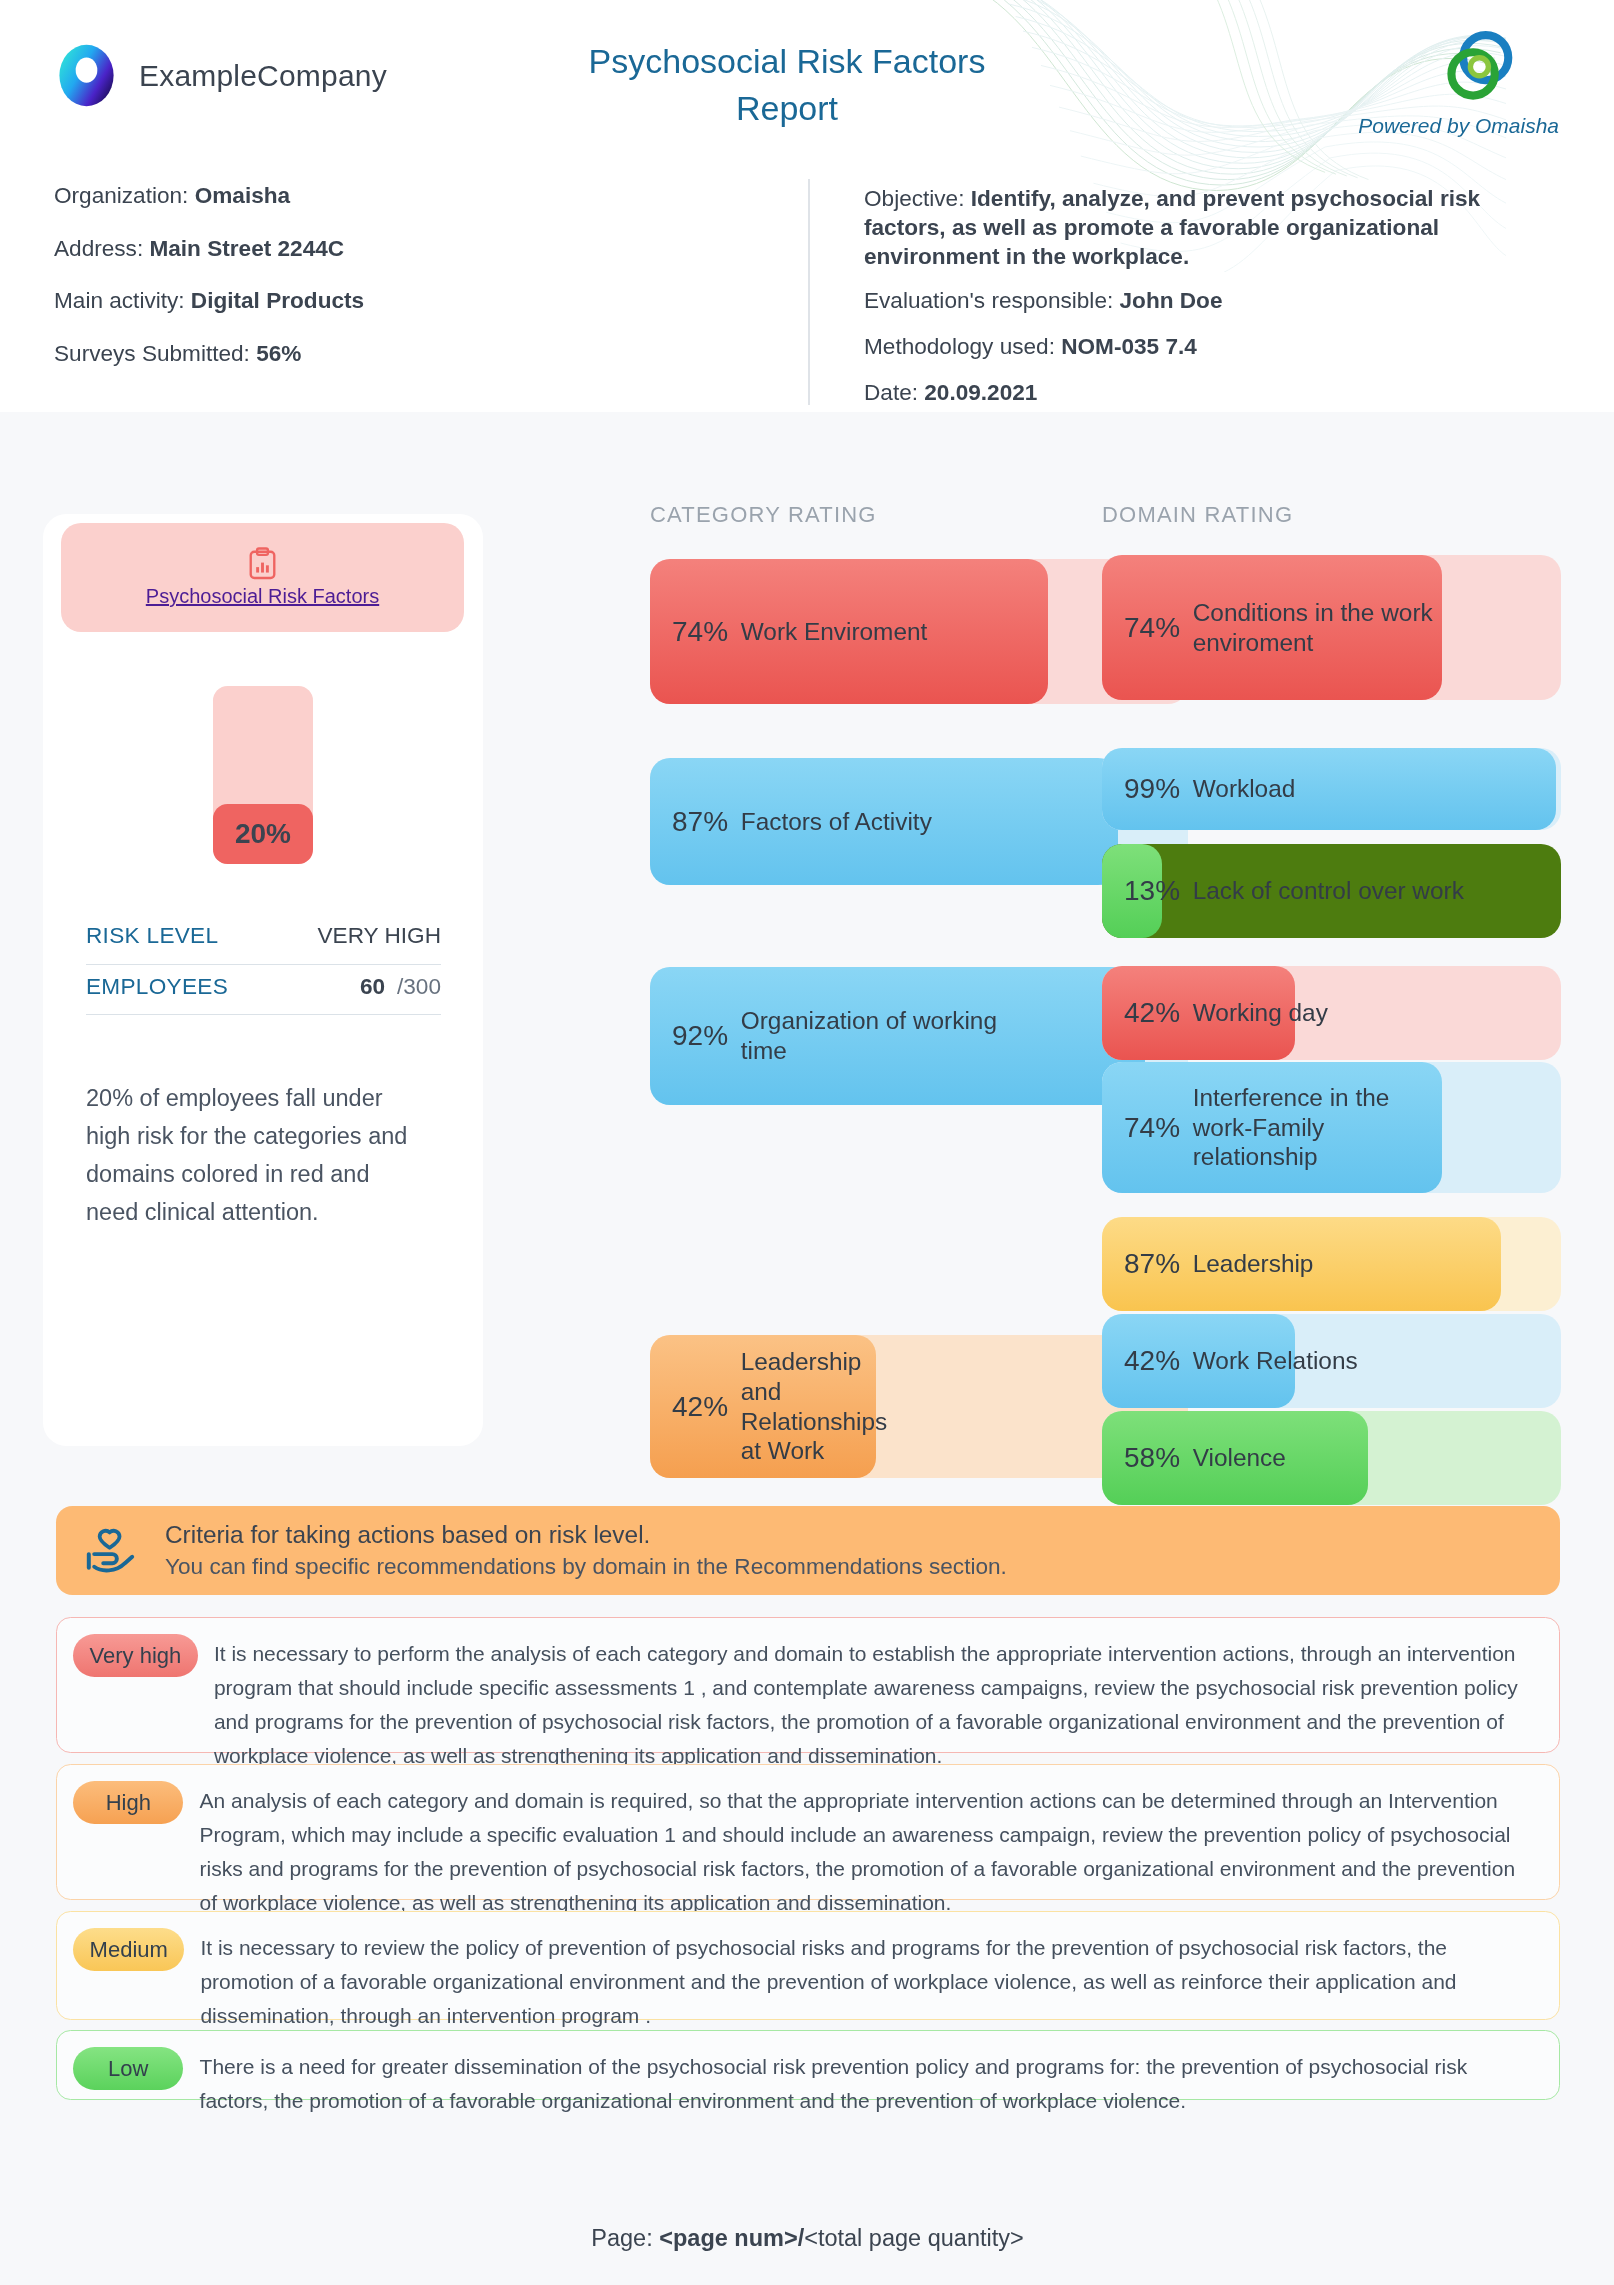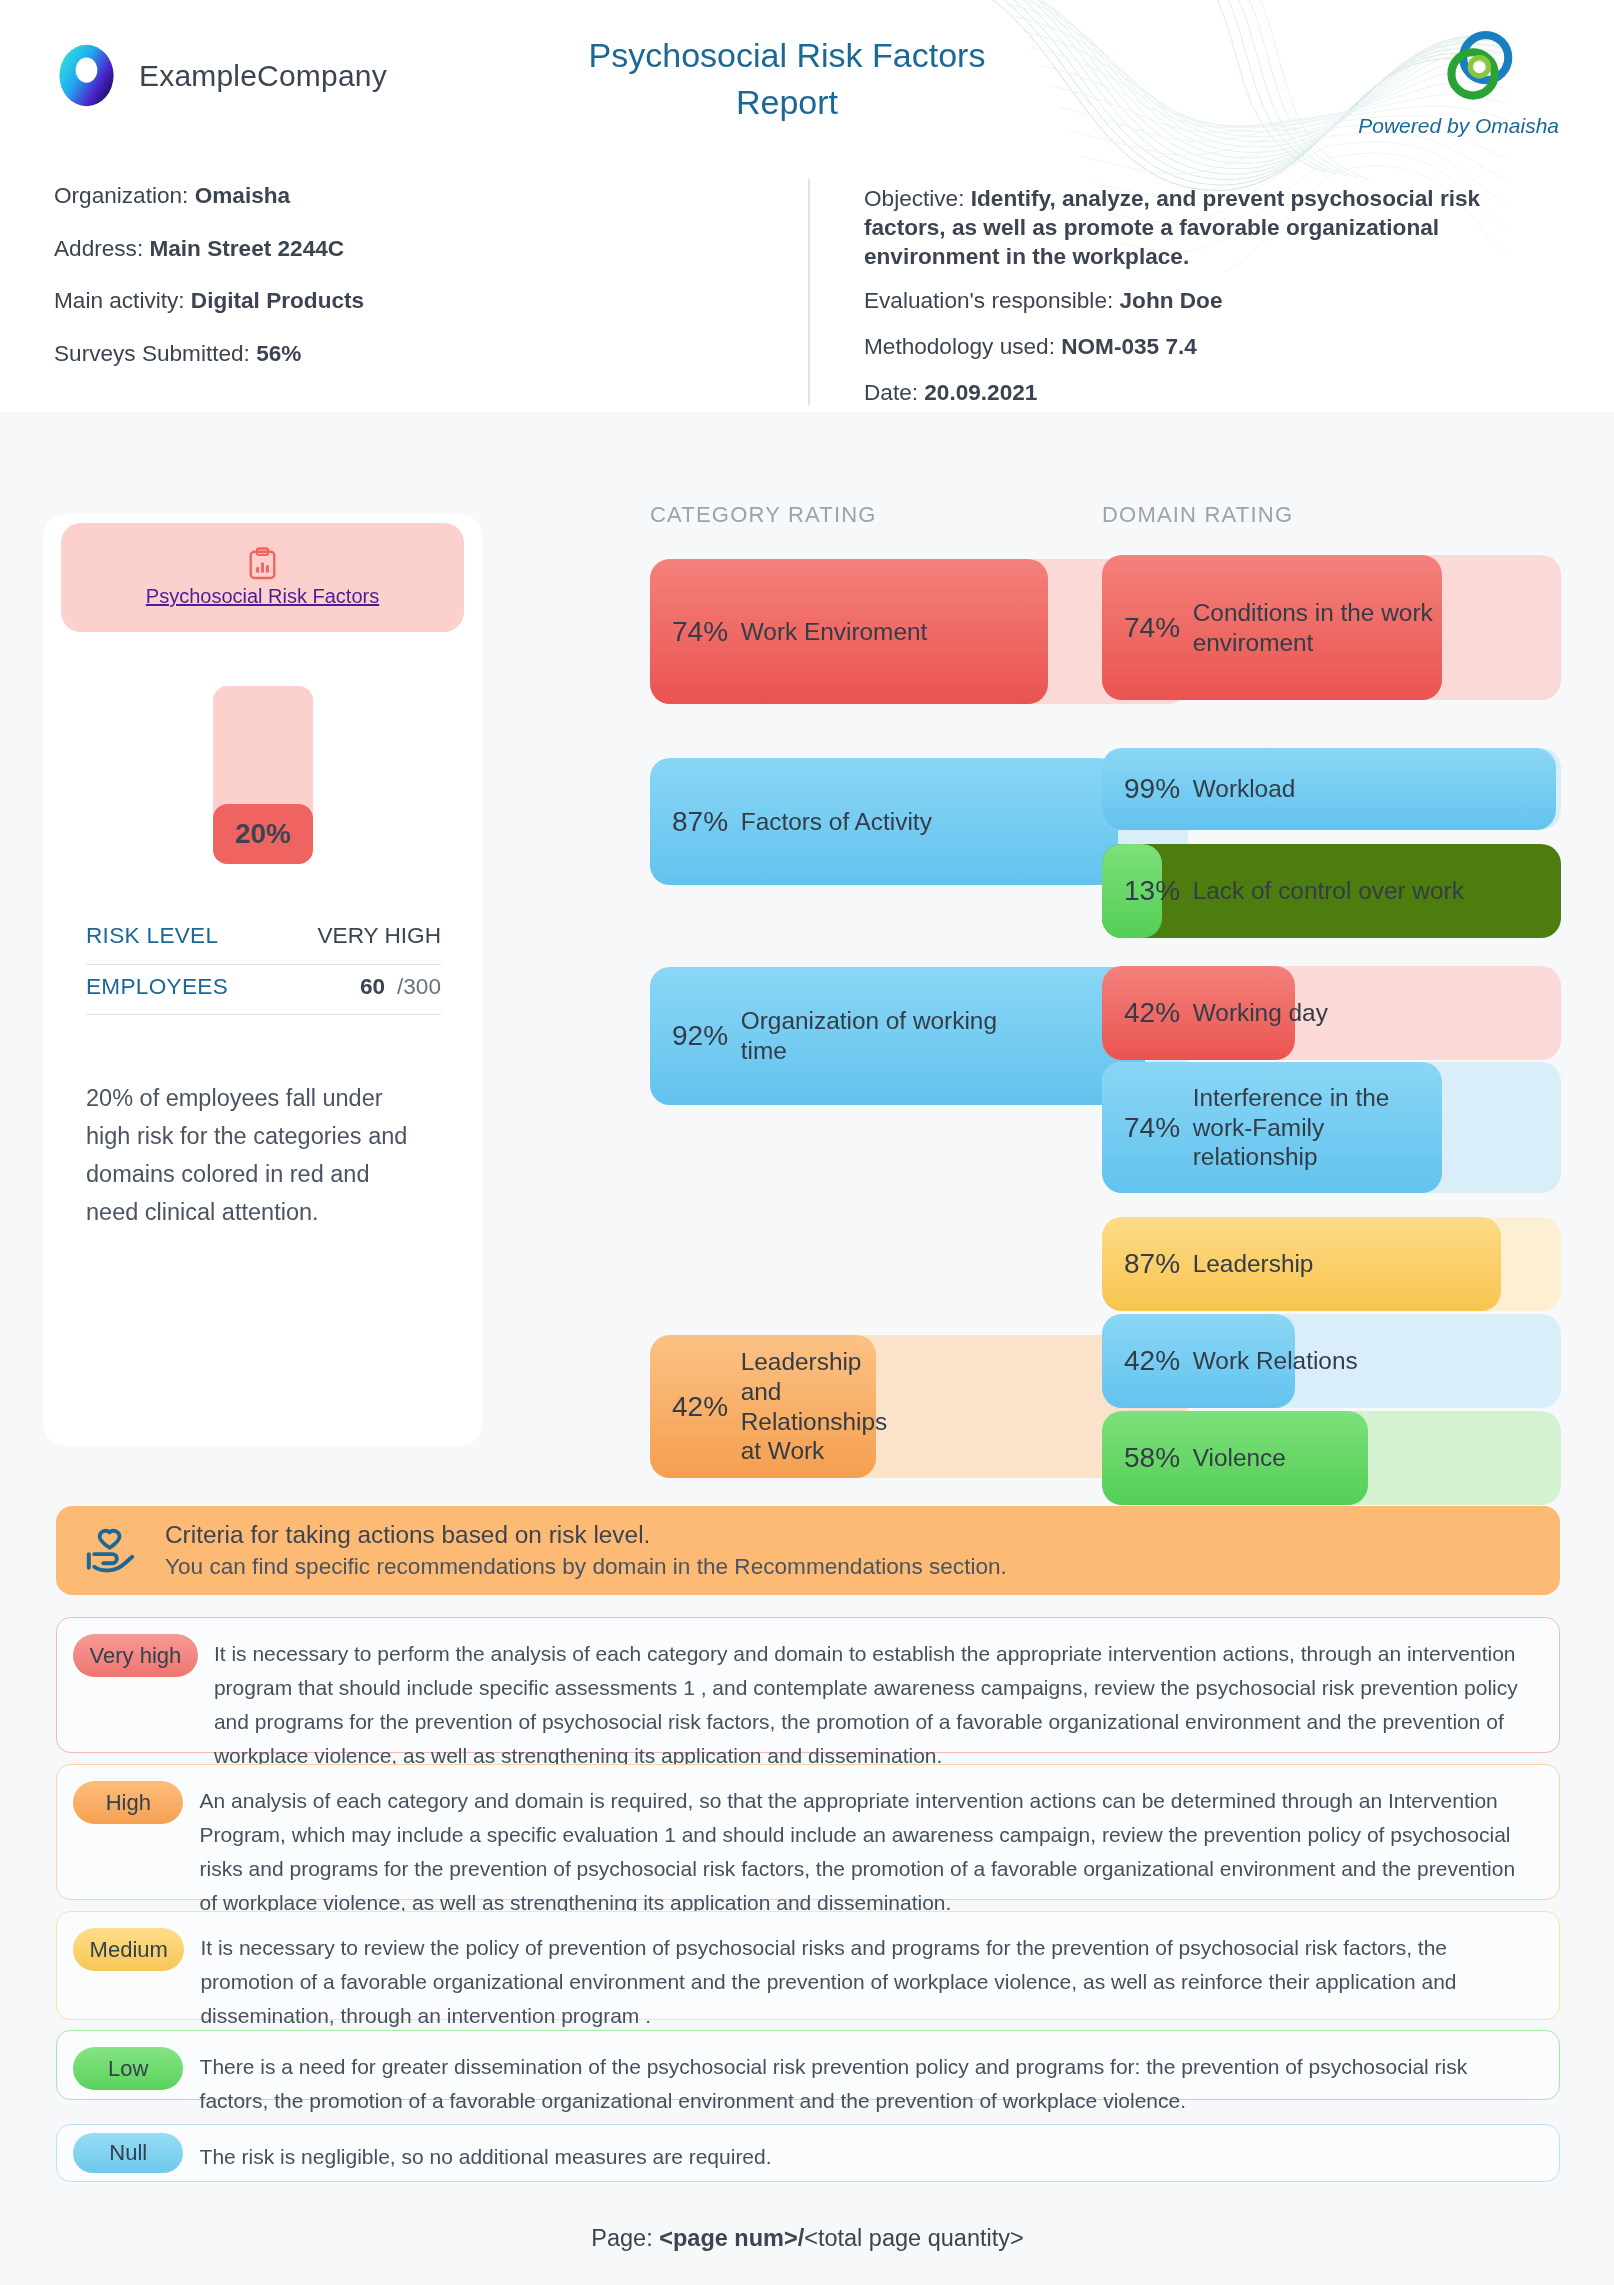--- a/index.html
+++ b/index.html
@@ -28,21 +28,21 @@
   .brand {
     position: absolute;
     left: 54px; top: 43px;
     display: flex; align-items: center; gap: 20px;
   }
   .brand-logo { width: 65px; height: 65px; }
   .brand-name { font-size: 30px; color: #3b4450; letter-spacing: 0.2px; }
 
   .report-title {
     position: absolute;
-    left: 579px; top: 32px;
+    left: 579px; top: 38px;
     width: 416px;
     text-align: center;
     font-size: 34px;
     line-height: 1.38;
     color: #1a6896;
     font-weight: 400;
   }
 
   .powered {
     position: absolute;
@@ -460,23 +460,19 @@
   <div class="crit-row" style="top:1911px; height:109px; border-color:#fbe2a3;">
     <div class="crit-badge" style="background:linear-gradient(180deg,#fddd8b,#f9c656);text-align:center;">Medium</div>
     <div class="crit-text">It is necessary to review the policy of prevention of psychosocial risks and programs for the prevention of psychosocial risk factors, the promotion of a favorable organizational environment and the prevention of workplace violence, as well as reinforce their application and dissemination, through an intervention program .</div>
   </div>
 
   <div class="crit-row" style="top:2030px; height:70px; border-color:#a6e8a4;">
     <div class="crit-badge" style="background:linear-gradient(180deg,#85e482,#5bd25c);">Low</div>
     <div class="crit-text">There is a need for greater dissemination of the psychosocial risk prevention policy and programs for: the prevention of psychosocial risk factors, the promotion of a favorable organizational environment and the prevention of workplace violence.</div>
   </div>
 
-  <div class="crit-row" style="top:2124px; height:58px; border-color:#b6e4f5; padding-top:7.2px; padding-bottom:7.2px; align-items:center;">
-    <div class="crit-badge" style="background:linear-gradient(180deg,#96dcf4,#6ec9ec); height:40px; align-self:center;">Null</div>
-    <div class="crit-text" style="padding-top:7.2px;">The risk is negligible, so no additional measures are required.</div>
-  </div>
 
   <div class="footer">
     <span>Page: </span><b>&lt;page num&gt;</b><b>/</b><span>&lt;total page quantity&gt;</span>
   </div>
 
 </div>
 
 
 </body></html>

